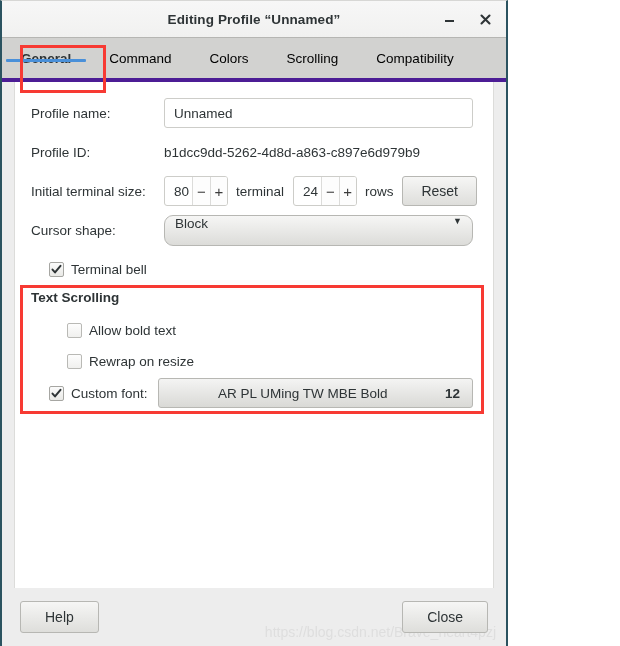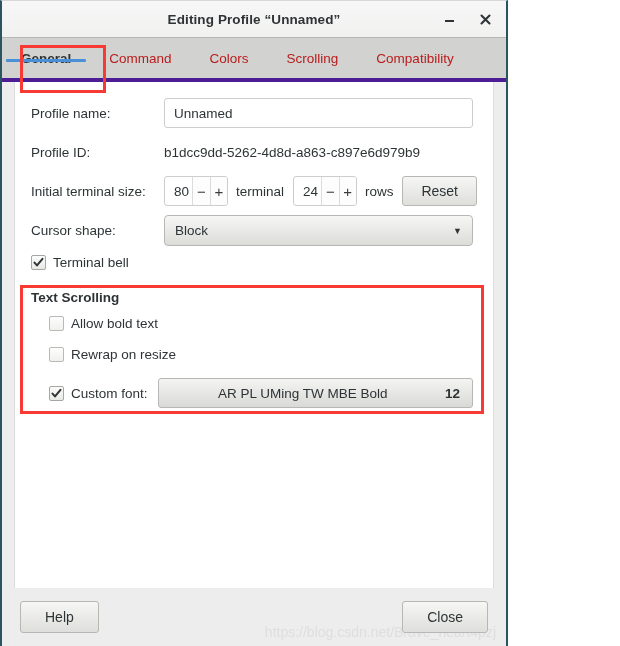--- a/index.html
+++ b/index.html
@@ -82,21 +82,21 @@
     align-items: center;
     box-sizing: border-box;
   }
   .tab {
     position: relative;
     display: flex;
     align-items: center;
     justify-content: center;
     padding: 0 19px;
     font-size: 13.5px;
-    color: #b91c1c;
+    color: #000000;
     cursor: pointer;
     user-select: none;
     white-space: nowrap;
   }
   .tab.active {
     color: #2e3436;
     font-weight: bold;
   }
   .tab.active::after {
     content: "";
@@ -210,43 +210,44 @@
     user-select: none;
   }
 
   
   .combo {
     flex: 1;
     height: 31px;
     box-sizing: border-box;
     background: linear-gradient(to bottom, #f6f6f5 0%, #dcdcd9 100%);
     border: 1px solid #b7b7b3;
-    border-radius: 4px;
-    display: flex;
-    align-items: center;
+    border-radius: 9px;
+    display: flex;
+    align-items: flex-start;
     padding: 0 10px;
     font-size: 13.5px;
     color: #2e3436;
     cursor: pointer;
     margin-right: 4px;
     user-select: none;
   }
   .combo-arrow {
     margin-left: auto;
     font-size: 9px;
     color: #2e3436;
   }
 
   
   .check-row {
     display: flex;
-    align-items: flex-start;
+    align-items: flex-end;
     padding: 0 16px;
     margin-bottom: 9px;
     min-height: 22px;
+    margin-left: 18px;
   }
   .checkbox {
     width: 15px;
     height: 15px;
     min-width: 15px;
     box-sizing: border-box;
     border: 1px solid #a6a6a2;
     border-radius: 2px;
     background: linear-gradient(to bottom, #fbfbfb 0%, #e9e9e6 100%);
     margin-right: 7px;

